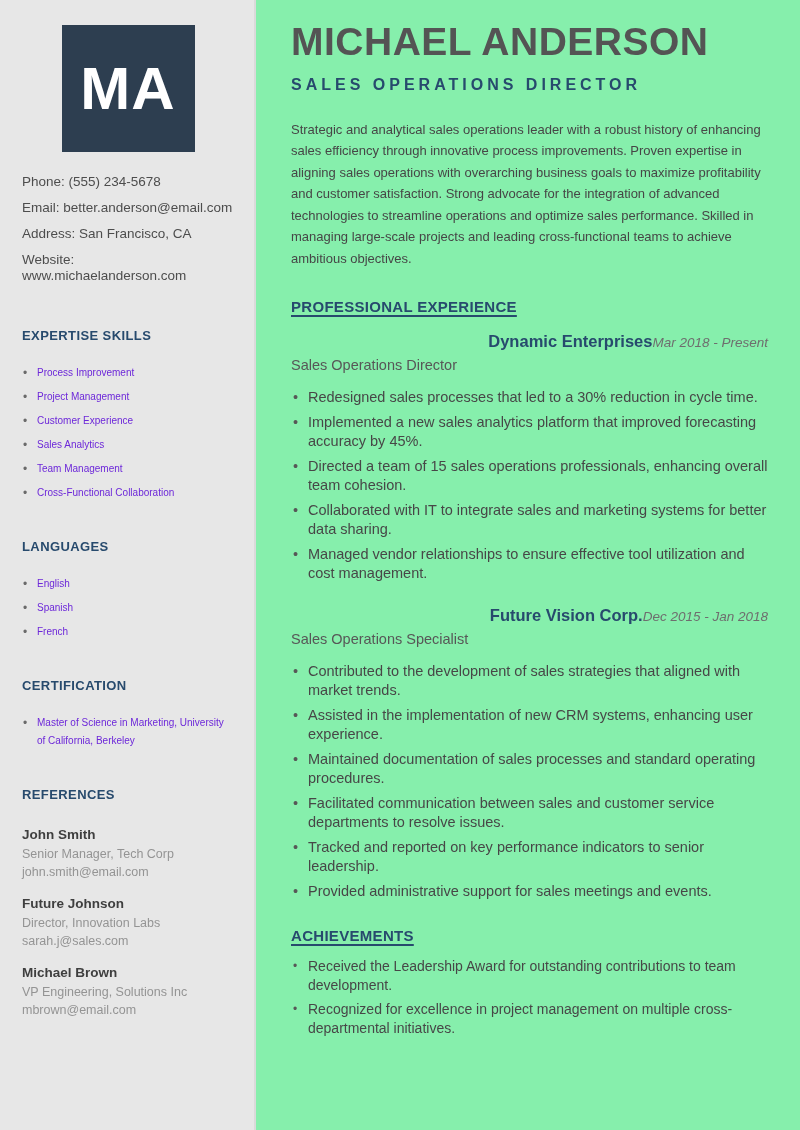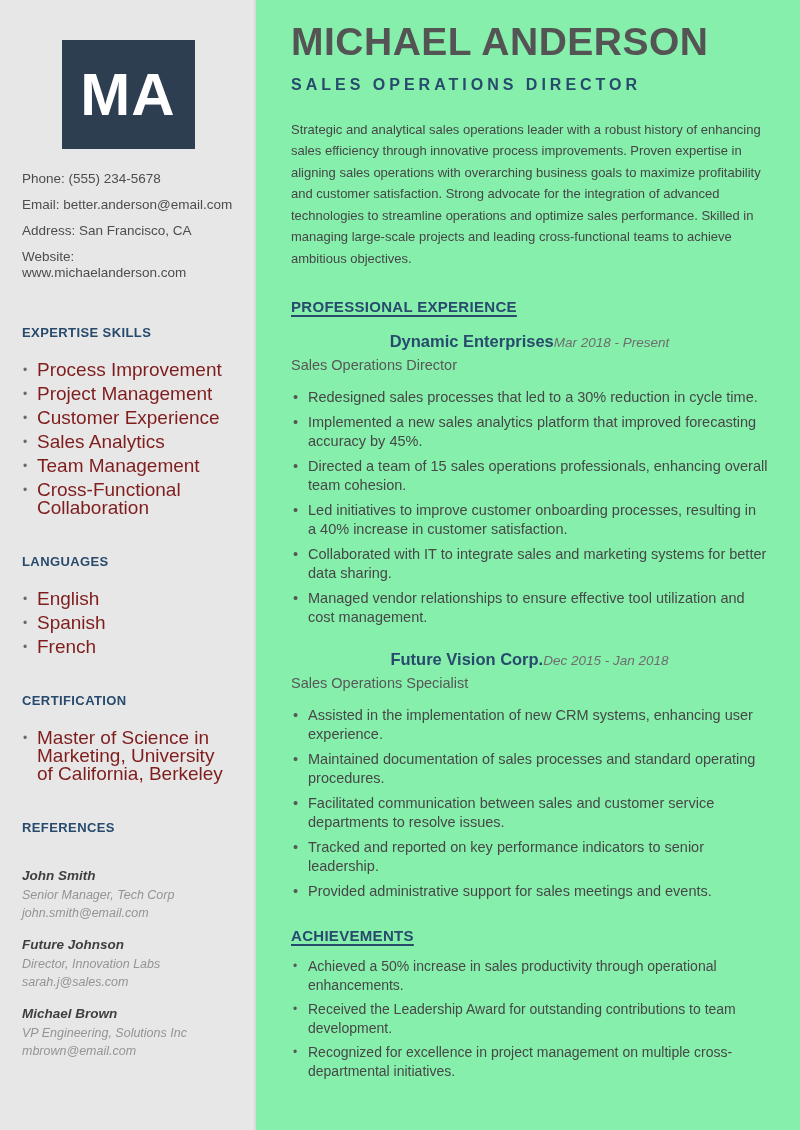--- a/index.html
+++ b/index.html
@@ -17,46 +17,46 @@
   .page{width:800px;height:1130px;display:flex;background:#fff;}
 
   
   .sidebar{
     width:256px;min-width:256px;height:1130px;
     background:var(--sidebar-bg);
     border-right:2px solid #dadada;
     padding:25px 20px 20px 22px;
   }
   .monogram{
-    width:133px;height:109px;background:var(--square);
-    margin:15px auto;display:flex;align-items:center;justify-content:center;
+    width:133px;height:127px;background:var(--square);
+    margin:0 auto;display:flex;align-items:center;justify-content:center;
   }
   .monogram span{
     color:#fff;font-size:60px;font-weight:600;letter-spacing:1px;line-height:1;
   }
   .contact{list-style:none;margin-top:22px;}
   .contact li{
     font-size:13.5px;line-height:16px;margin-bottom:10px;color:#4d4d4d;
   }
   .side-heading{
     font-size:13px;font-weight:bold;color:var(--navy);
     letter-spacing:0.4px;
     text-underline-offset:3px;text-decoration-thickness:1.5px;
   }
   .mt-contact{margin-top:44px;}
   .mt-side{margin-top:37px;}
   .side-list{list-style:none;margin-top:21px;}
   .side-list li{
     position:relative;padding-left:15px;
-    font-size:19px;line-height:18px;margin-bottom:6px;color:#7f1d1d;
+    font-size:10px;line-height:18px;margin-bottom:6px;color:#6d28d9;
   }
   .side-list li::before{
     content:"•";position:absolute;left:1px;top:0;color:#6a6a6a;font-size:12px;
   }
-  .ref-list{margin-top:32px;font-style:italic;}
+  .ref-list{margin-top:24px;}
   .ref-entry{margin-bottom:14px;}
   .ref-name{font-size:13.5px;font-weight:bold;color:#3f3f3f;line-height:18px;margin-bottom:2px;}
   .ref-role,.ref-email{font-size:12.5px;color:#949494;line-height:17.5px;}
 
   
   .main{
     flex:1;padding:21px 32px 0 35px;background:#86efac;
   }
   .name{
     font-size:39px;font-weight:bold;color:#545454;letter-spacing:0.5px;line-height:1.1;
@@ -69,21 +69,21 @@
     margin-top:25px;font-size:13px;line-height:21.5px;color:#464646;
   }
   .section-heading{
     font-size:15px;font-weight:bold;color:var(--navy);letter-spacing:0.3px;
     text-decoration:underline;text-underline-offset:3px;text-decoration-thickness:1.5px;
   }
   .mt-exp{margin-top:29px;}
   .mt-ach{margin-top:26px;}
   .job{margin-top:16px;}
   .job + .job{margin-top:21px;}
-  .job-header{display:flex;align-items:baseline;justify-content:center;}
+  .job-header{display:flex;align-items:baseline;justify-content:flex-end;}
   .company{font-size:16.5px;font-weight:bold;color:var(--navy);line-height:20px;}
   .dates{font-size:13.5px;font-style:italic;color:#6e6e6e;white-space:nowrap;}
   .role{margin-top:5px;font-size:14.5px;color:#575757;line-height:19px;}
   .bullets{list-style:none;margin-top:13px;}
   .bullets li{
     position:relative;padding-left:17px;
     font-size:14.5px;line-height:19.5px;margin-bottom:5px;color:#474747;
   }
   .bullets li::before{
     content:"•";position:absolute;left:2px;top:0;color:#575757;
@@ -185,53 +185,52 @@
       </div>
       <div class="role">Sales Operations Director</div>
       <ul class="bullets">
 
           <li>Redesigned sales processes that led to a 30% reduction in cycle time.</li>
 
           <li>Implemented a new sales analytics platform that improved forecasting accuracy by 45%.</li>
 
           <li>Directed a team of 15 sales operations professionals, enhancing overall team cohesion.</li>
 
-          <li>Led initiatives to improve customer onboarding processes, resulting in a 40% increase in customer satisfaction.</li>
 
           <li>Collaborated with IT to integrate sales and marketing systems for better data sharing.</li>
 
           <li>Managed vendor relationships to ensure effective tool utilization and cost management.</li>
         </ul>
     </section>
 
     <section class="job">
       <div class="job-header">
         <span class="company">Future Vision Corp.</span>
         <span class="dates">Dec 2015 - Jan 2018</span>
       </div>
       <div class="role">Sales Operations Specialist</div>
       <ul class="bullets">
 
+          <li>Contributed to the development of sales strategies that aligned with market trends.</li>
 
           <li>Assisted in the implementation of new CRM systems, enhancing user experience.</li>
 
           <li>Maintained documentation of sales processes and standard operating procedures.</li>
 
           <li>Facilitated communication between sales and customer service departments to resolve issues.</li>
 
           <li>Tracked and reported on key performance indicators to senior leadership.</li>
 
           <li>Provided administrative support for sales meetings and events.</li>
         </ul>
     </section>
 
     <h2 class="section-heading mt-ach">ACHIEVEMENTS</h2>
     <ul class="bullets small">
 
-        <li>Achieved a 50% increase in sales productivity through operational enhancements.</li>
 
         <li>Received the Leadership Award for outstanding contributions to team development.</li>
 
         <li>Recognized for excellence in project management on multiple cross-departmental initiatives.</li>
       </ul>
 
   </main>
 </div>
 
 </body></html>

